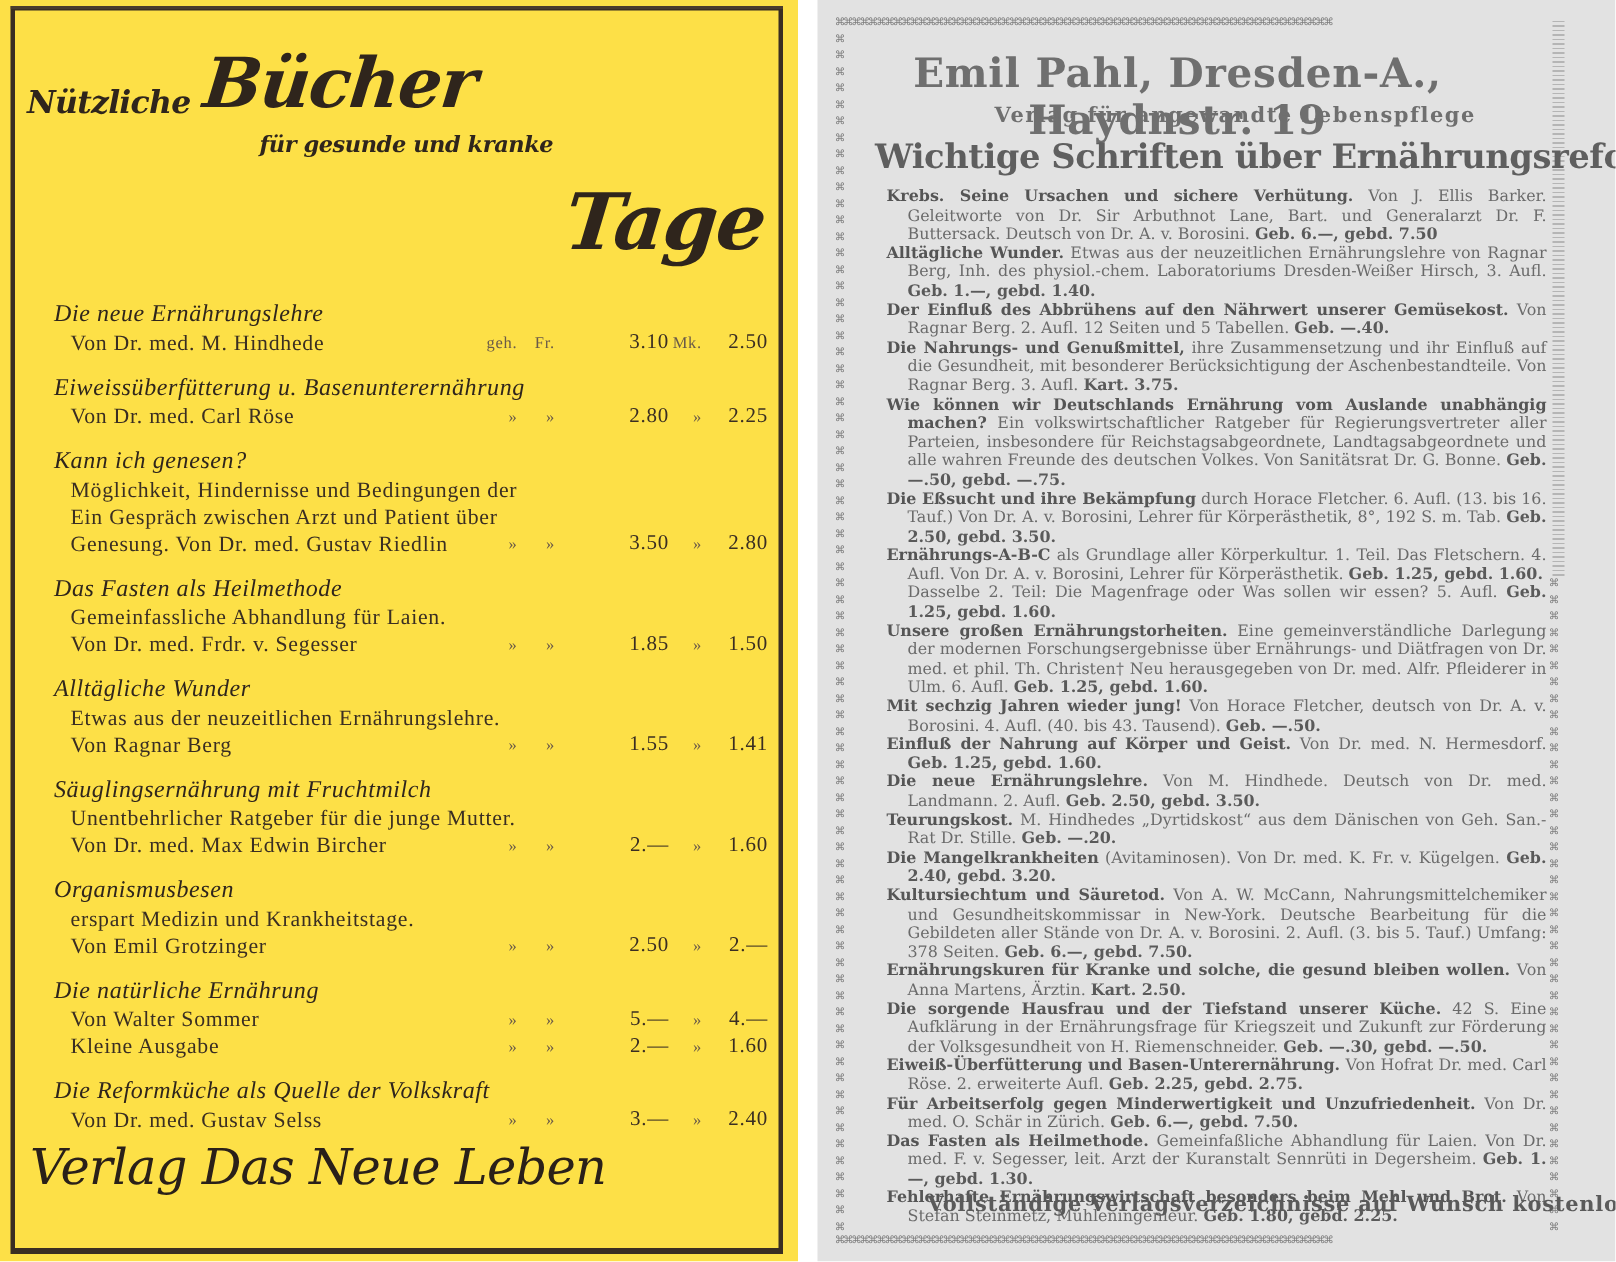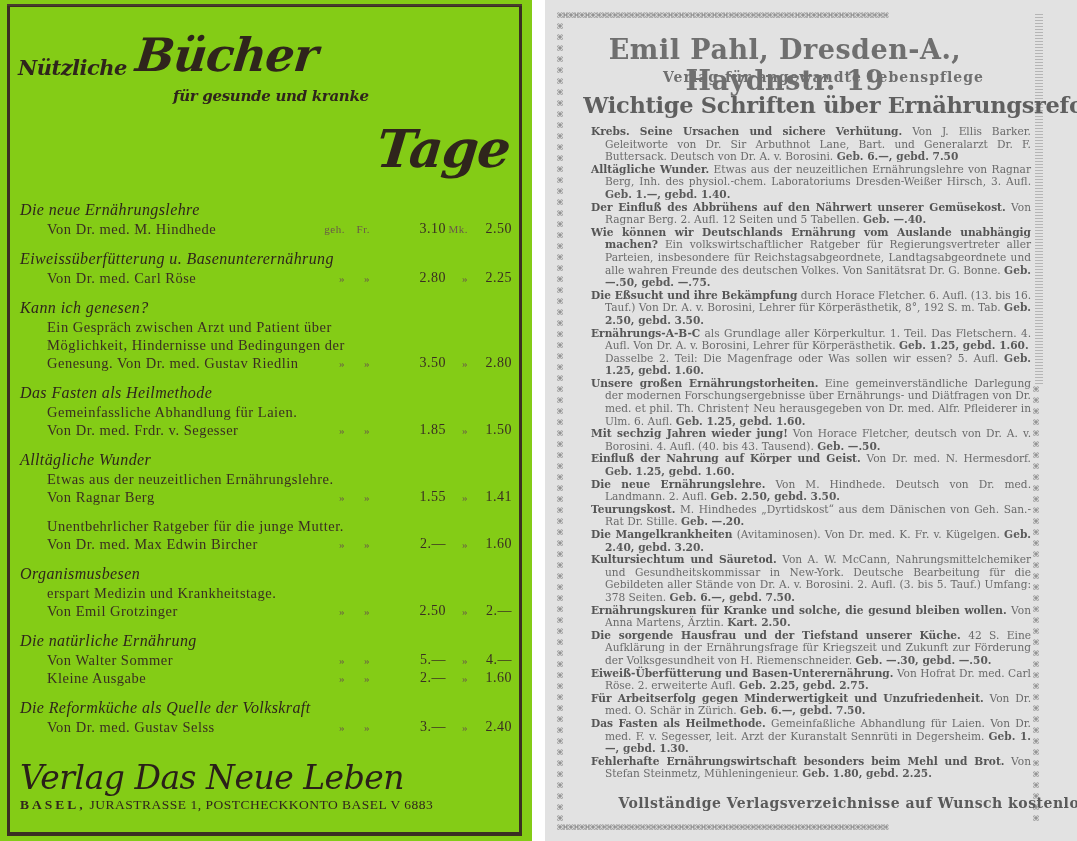--- a/index.html
+++ b/index.html
@@ -3,21 +3,21 @@
 <meta charset="utf-8">
 <style>
   html, body { margin: 0; padding: 0; }
   body {
     width: 1077px; height: 841px; background: #ffffff; position: relative; overflow: hidden;
     font-family: "DejaVu Serif", serif;
   }
   
   .left {
     position: absolute; left: 0; top: 0; width: 532px; height: 841px;
-    background: #84cc16;
+    background: #fde047;
   }
   .left .frame {
     position: absolute; left: 7px; top: 4px; width: 509px; height: 825px;
     border: 3px solid #3a2e22; border-bottom-width: 4px;
   }
   .left .frame::before { content:""; position:absolute; left:-3px; right:-3px; top:-3px; height:2px; background:#5a4a38; opacity:.5; }
   .hdr-small {
     position: absolute; left: 18px; top: 55px; font-family: "DejaVu Serif", serif; font-style: italic; font-weight: bold;
     font-size: 21px; color: #2f251c; letter-spacing: -0.5px;
   }
@@ -31,20 +31,21 @@
   }
   .hdr-tage {
     position: absolute; right: 22px; top: 118px; font-family: "DejaVu Serif", serif; font-style: italic; font-weight: bold;
     font-size: 52px; color: #2f251c; letter-spacing: -1px; transform: skewX(-6deg);
   }
   .books { position: absolute; left: 20px; top: 200px; width: 492px; }
   .book { margin-bottom: 11px; }
   .book-title {
     font-family: "Liberation Serif", serif; font-style: italic; font-size: 16px; color: #2f251c; height: 20px; line-height: 20px;
     letter-spacing: 0.4px;
+    margin-left: 16px;
   }
   .book-line {
     position: relative; font-family: "Liberation Serif", serif; font-size: 14.5px; color: #3a2e22; padding-left: 27px;
     height: 18px; line-height: 18px; letter-spacing: 0.5px;
   }
   .prices { position: absolute; right: 0; top: 0; height: 18px; font-size: 14px; }
   .prices span { position: absolute; top: 0; white-space: nowrap; }
   .p-q1 { right: 167px; color: #6a5a48; font-size: 11px; }
   .p-q2 { right: 142px; color: #6a5a48; font-size: 11px; }
   .p-fr { right: 66px; text-align: right; width: 60px; }
@@ -130,22 +131,22 @@
         <div class="book-line"><span>Von Dr. med. Carl Röse</span><div class="prices" style="width: 100%;">
             <span class="p-q1">»</span>
             <span class="p-q2">»</span>
             <span class="p-fr">2.80</span>
             <span class="p-q3">»</span>
             <span class="p-mk">2.25</span>
           </div></div>
       </div>
       <div class="book">
         <div class="book-title">Kann ich genesen?</div>
+        <div class="book-line"><span>Möglichkeit, Hindernisse und Bedingungen der</span></div>
         <div class="book-line"><span>Ein Gespräch zwischen Arzt und Patient über</span></div>
-        <div class="book-line"><span>Möglichkeit, Hindernisse und Bedingungen der</span></div>
         <div class="book-line"><span>Genesung. Von Dr. med. Gustav Riedlin</span><div class="prices" style="width: 100%;">
             <span class="p-q1">»</span>
             <span class="p-q2">»</span>
             <span class="p-fr">3.50</span>
             <span class="p-q3">»</span>
             <span class="p-mk">2.80</span>
           </div></div>
       </div>
       <div class="book">
         <div class="book-title">Das Fasten als Heilmethode</div>
@@ -163,20 +164,21 @@
         <div class="book-line"><span>Etwas aus der neuzeitlichen Ernährungslehre.</span></div>
         <div class="book-line"><span>Von Ragnar Berg</span><div class="prices" style="width: 100%;">
             <span class="p-q1">»</span>
             <span class="p-q2">»</span>
             <span class="p-fr">1.55</span>
             <span class="p-q3">»</span>
             <span class="p-mk">1.41</span>
           </div></div>
       </div>
       <div class="book">
+        <div class="book-title">Säuglingsernährung mit Fruchtmilch</div>
         <div class="book-line"><span>Unentbehrlicher Ratgeber für die junge Mutter.</span></div>
         <div class="book-line"><span>Von Dr. med. Max Edwin Bircher</span><div class="prices" style="width: 100%;">
             <span class="p-q1">»</span>
             <span class="p-q2">»</span>
             <span class="p-fr">2.—</span>
             <span class="p-q3">»</span>
             <span class="p-mk">1.60</span>
           </div></div>
       </div>
       <div class="book">
@@ -213,41 +215,38 @@
             <span class="p-q1">»</span>
             <span class="p-q2">»</span>
             <span class="p-fr">3.—</span>
             <span class="p-q3">»</span>
             <span class="p-mk">2.40</span>
           </div></div>
       </div>
     </div>
 
   <div class="footer-big">Verlag Das Neue Leben</div>
-  <div class="footer-addr">
-    <b>BASEL,</b>
-    <span>JURASTRASSE 1, POSTCHECKKONTO BASEL V 6883</span>
-  </div>
 </div>
 
 <div class="right">
   <div class="border-top" id="bTop">⌘⌘⌘⌘⌘⌘⌘⌘⌘⌘⌘⌘⌘⌘⌘⌘⌘⌘⌘⌘⌘⌘⌘⌘⌘⌘⌘⌘⌘⌘⌘⌘⌘⌘⌘⌘⌘⌘⌘⌘⌘⌘⌘⌘⌘⌘⌘⌘⌘⌘⌘⌘⌘⌘⌘⌘⌘⌘⌘⌘</div>
   <div class="border-left" id="bLeft">⌘⌘⌘⌘⌘⌘⌘⌘⌘⌘⌘⌘⌘⌘⌘⌘⌘⌘⌘⌘⌘⌘⌘⌘⌘⌘⌘⌘⌘⌘⌘⌘⌘⌘⌘⌘⌘⌘⌘⌘⌘⌘⌘⌘⌘⌘⌘⌘⌘⌘⌘⌘⌘⌘⌘⌘⌘⌘⌘⌘⌘⌘⌘⌘⌘⌘⌘⌘⌘⌘⌘⌘⌘⌘⌘⌘⌘⌘⌘⌘</div>
   <div class="border-right-hatch"></div>
   <div class="border-right" id="bRight" style="top:384px;height:438px;">⌘⌘⌘⌘⌘⌘⌘⌘⌘⌘⌘⌘⌘⌘⌘⌘⌘⌘⌘⌘⌘⌘⌘⌘⌘⌘⌘⌘⌘⌘⌘⌘⌘⌘⌘⌘⌘⌘⌘⌘⌘⌘⌘⌘⌘</div>
   <div class="border-bottom" id="bBottom">⌘⌘⌘⌘⌘⌘⌘⌘⌘⌘⌘⌘⌘⌘⌘⌘⌘⌘⌘⌘⌘⌘⌘⌘⌘⌘⌘⌘⌘⌘⌘⌘⌘⌘⌘⌘⌘⌘⌘⌘⌘⌘⌘⌘⌘⌘⌘⌘⌘⌘⌘⌘⌘⌘⌘⌘⌘⌘⌘⌘</div>
 
   <div class="r-title">Emil Pahl, Dresden-A., Haydnstr. 19</div>
   <div class="r-subtitle">Verlag für angewandte Lebenspflege</div>
   <div class="r-heading">Wichtige Schriften über Ernährungsreform</div>
 
   <div class="entries" id="entries">
       <div class="entry"><b>Krebs. Seine Ursachen und sichere Verhütung.</b> <span>Von J. Ellis Barker. Geleitworte von Dr. Sir Arbuthnot Lane, Bart. und Generalarzt Dr. F. Buttersack. Deutsch von Dr. A. v. Borosini.</span> <span class="p">Geb. 6.—, gebd. 7.50</span></div>
       <div class="entry"><b>Alltägliche Wunder.</b> <span>Etwas aus der neuzeitlichen Ernährungslehre von Ragnar Berg, Inh. des physiol.-chem. Laboratoriums Dresden-Weißer Hirsch, 3. Aufl.</span> <span class="p">Geb. 1.—, gebd. 1.40.</span></div>
       <div class="entry"><b>Der Einfluß des Abbrühens auf den Nährwert unserer Gemüsekost.</b> <span>Von Ragnar Berg. 2. Aufl. 12 Seiten und 5 Tabellen.</span> <span class="p">Geb. —.40.</span></div>
+      <div class="entry"><b>Die Nahrungs- und Genußmittel,</b> <span>ihre Zusammensetzung und ihr Einfluß auf die Gesundheit, mit besonderer Berücksichtigung der Aschenbestandteile. Von Ragnar Berg. 3. Aufl.</span> <span class="p">Kart. 3.75.</span></div>
       <div class="entry"><b>Wie können wir Deutschlands Ernährung vom Auslande unabhängig machen?</b> <span>Ein volkswirtschaftlicher Ratgeber für Regierungsvertreter aller Parteien, insbesondere für Reichstagsabgeordnete, Landtagsabgeordnete und alle wahren Freunde des deutschen Volkes. Von Sanitätsrat Dr. G. Bonne.</span> <span class="p">Geb. —.50, gebd. —.75.</span></div>
       <div class="entry"><b>Die Eßsucht und ihre Bekämpfung</b> <span>durch Horace Fletcher. 6. Aufl. (13. bis 16. Tauf.) Von Dr. A. v. Borosini, Lehrer für Körperästhetik, 8°, 192 S. m. Tab.</span> <span class="p">Geb. 2.50, gebd. 3.50.</span></div>
       <div class="entry"><b>Ernährungs-A-B-C</b> <span>als Grundlage aller Körperkultur. 1. Teil. Das Fletschern. 4. Aufl. Von Dr. A. v. Borosini, Lehrer für Körperästhetik.</span> <span class="p">Geb. 1.25, gebd. 1.60.</span></div>
       <div class="entry" style="text-indent: 0px;"><b></b> <span>Dasselbe 2. Teil: Die Magenfrage oder Was sollen wir essen? 5. Aufl.</span> <span class="p">Geb. 1.25, gebd. 1.60.</span></div>
       <div class="entry"><b>Unsere großen Ernährungstorheiten.</b> <span>Eine gemeinverständliche Darlegung der modernen Forschungsergebnisse über Ernährungs- und Diätfragen von Dr. med. et phil. Th. Christen† Neu herausgegeben von Dr. med. Alfr. Pfleiderer in Ulm. 6. Aufl.</span> <span class="p">Geb. 1.25, gebd. 1.60.</span></div>
       <div class="entry"><b>Mit sechzig Jahren wieder jung!</b> <span>Von Horace Fletcher, deutsch von Dr. A. v. Borosini. 4. Aufl. (40. bis 43. Tausend).</span> <span class="p">Geb. —.50.</span></div>
       <div class="entry"><b>Einfluß der Nahrung auf Körper und Geist.</b> <span>Von Dr. med. N. Hermesdorf.</span> <span class="p">Geb. 1.25, gebd. 1.60.</span></div>
       <div class="entry"><b>Die neue Ernährungslehre.</b> <span>Von M. Hindhede. Deutsch von Dr. med. Landmann. 2. Aufl.</span> <span class="p">Geb. 2.50, gebd. 3.50.</span></div>
       <div class="entry"><b>Teurungskost.</b> <span>M. Hindhedes „Dyrtidskost“ aus dem Dänischen von Geh. San.-Rat Dr. Stille.</span> <span class="p">Geb. —.20.</span></div>
       <div class="entry"><b>Die Mangelkrankheiten</b> <span>(Avitaminosen). Von Dr. med. K. Fr. v. Kügelgen.</span> <span class="p">Geb. 2.40, gebd. 3.20.</span></div>

